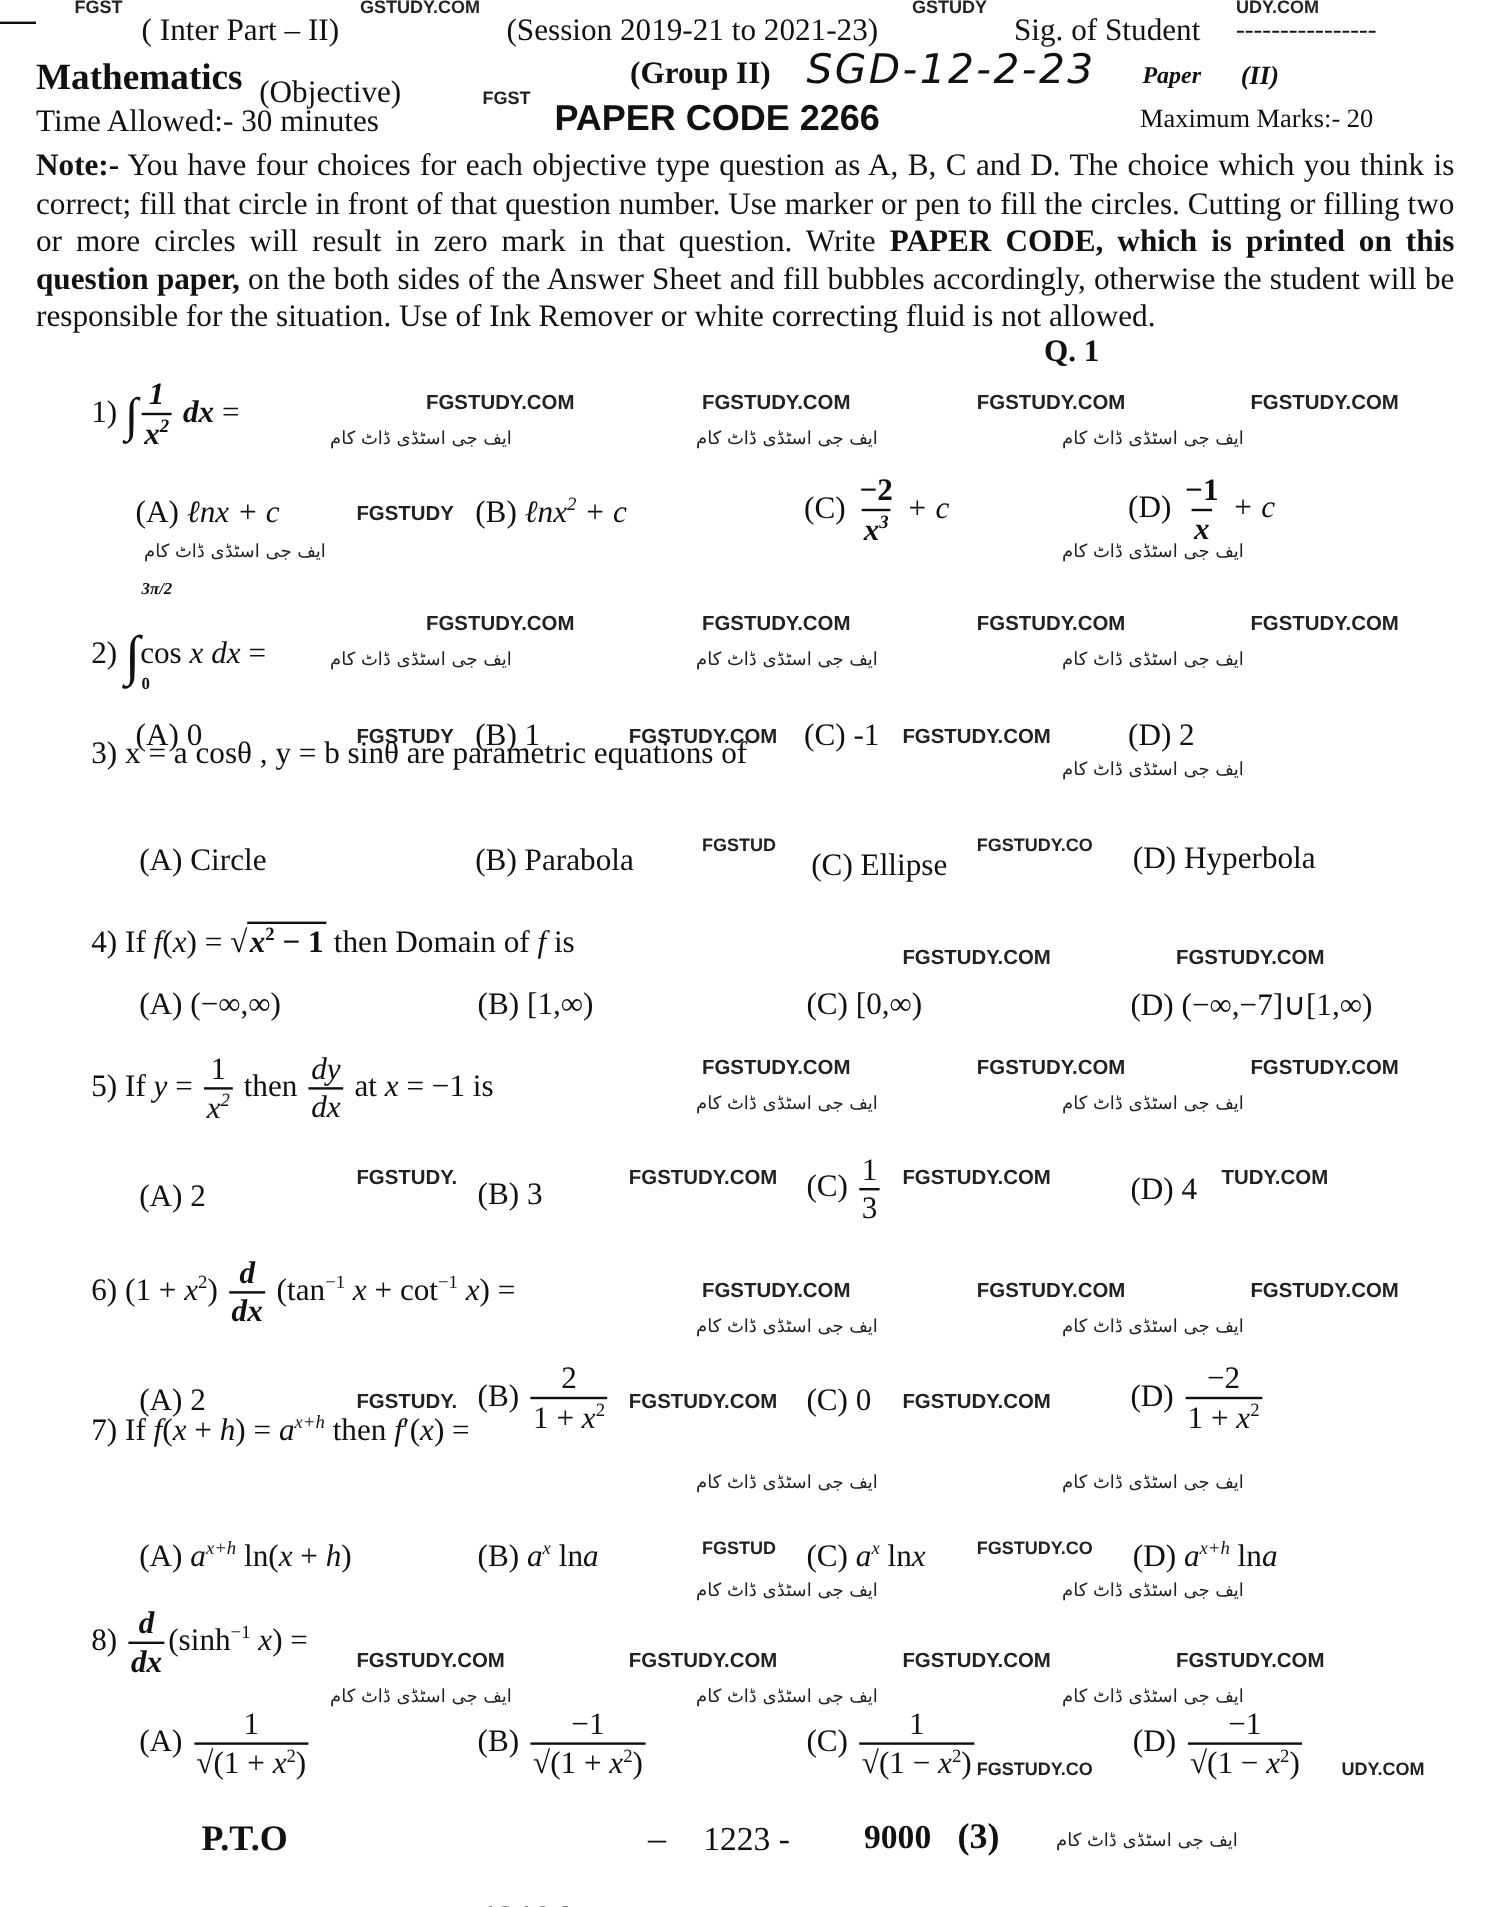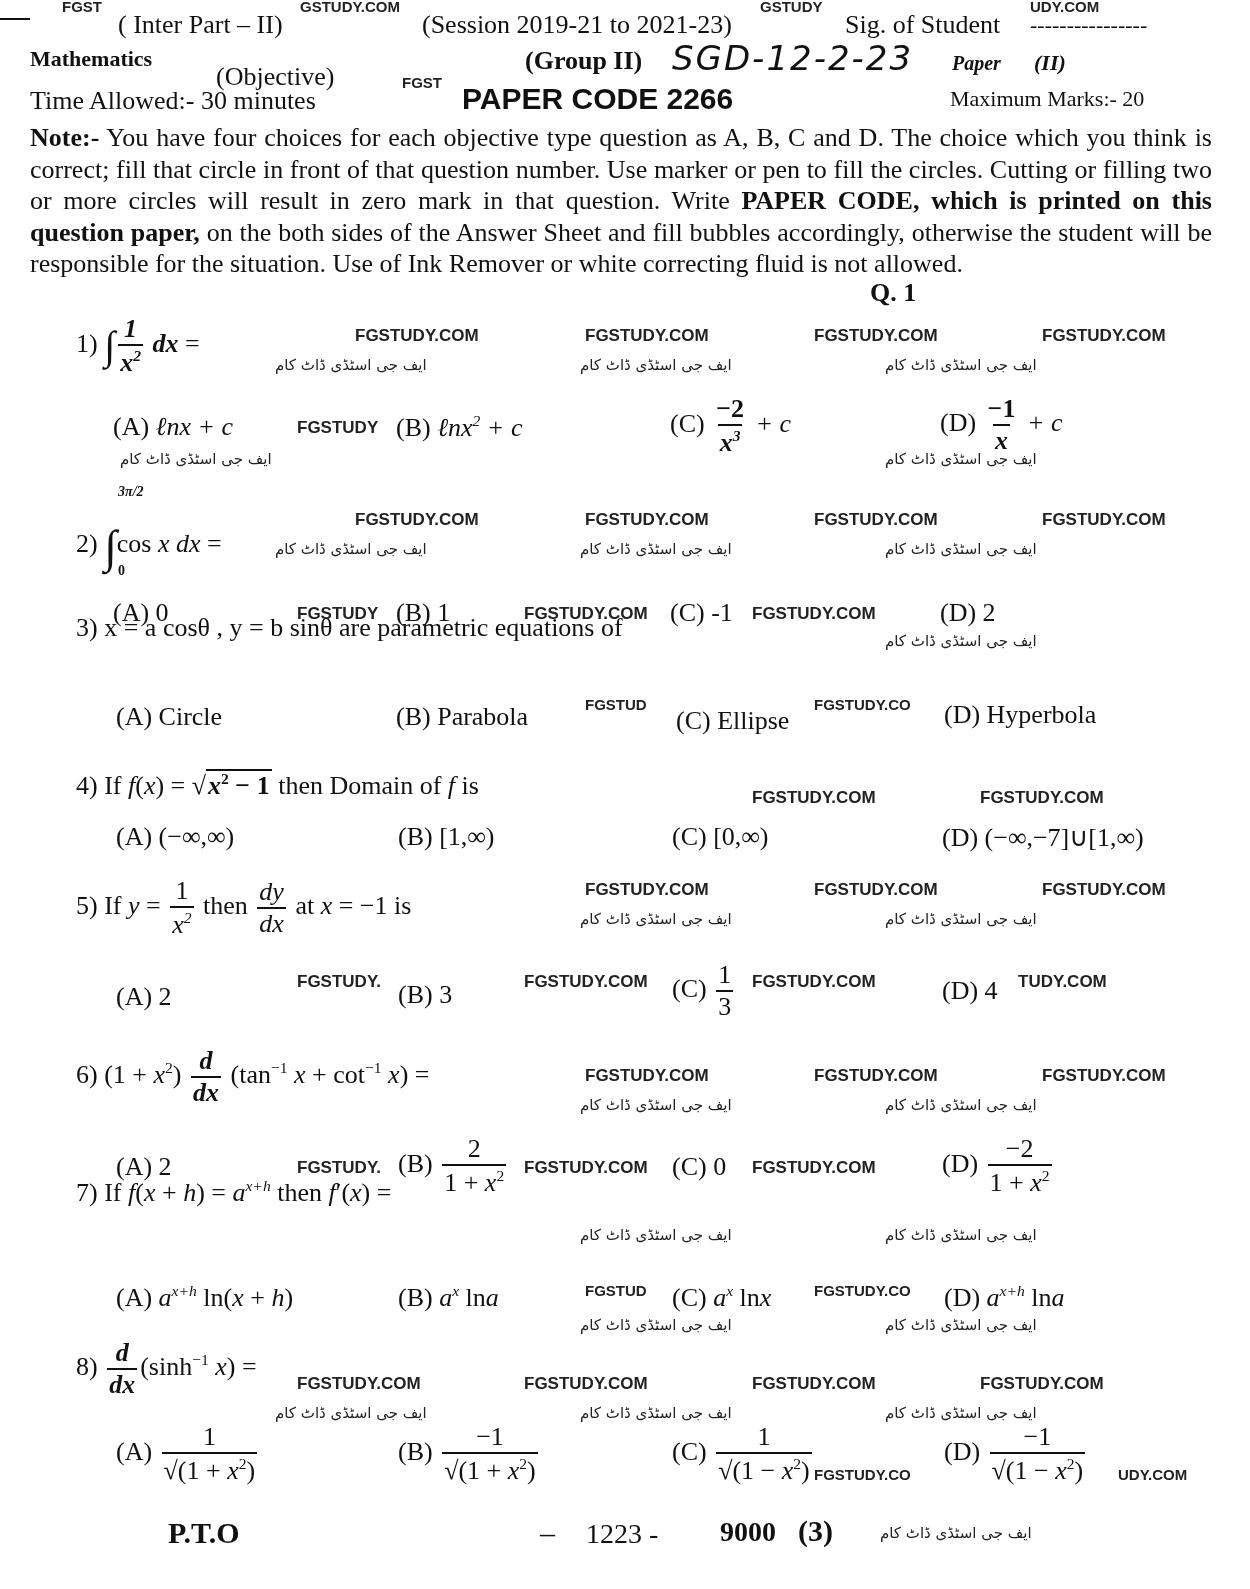--- a/index.html
+++ b/index.html
@@ -29,21 +29,21 @@
 <div class="abs wm" style="left:300px;top:-2px;font-size:15px;">GSTUDY.COM</div>
 <div class="abs wm" style="left:760px;top:-2px;font-size:15px;">GSTUDY</div>
 <div class="abs wm" style="left:1030px;top:-2px;font-size:15px;">UDY.COM</div>
 <div class="abs" style="left:0;top:18px;width:30px;height:2px;background:#111;"></div>
 
 <div class="abs serif" style="left:118px;top:10px;font-size:26px;">( Inter Part – II)</div>
 <div class="abs serif" style="left:422px;top:10px;font-size:26px;">(Session 2019-21 to 2021-23)</div>
 <div class="abs serif" style="left:845px;top:10px;font-size:26px;">Sig. of Student</div>
 <div class="abs serif" style="left:1030px;top:12px;font-size:22px;">----------------</div>
 
-<div class="abs serif b" style="left:30px;top:46px;font-size:22px;">Mathematics</div>
+<div class="abs serif b" style="left:30px;top:46px;font-size:31px;">Mathematics</div>
 <div class="abs serif" style="left:196px;top:62px;font-size:26px;margin-left:20px;">(Objective)</div>
 <div class="abs serif b" style="left:525px;top:46px;font-size:26px;">(Group II)</div>
 <div class="abs hand" style="left:672px;top:38px;">SGD-12-2-23</div>
 <div class="abs serif b i" style="left:952px;top:52px;font-size:20px;">Paper</div>
 <div class="abs serif b i" style="left:1034px;top:50px;font-size:22px;">(II)</div>
 
 <div class="abs serif" style="left:30px;top:86px;font-size:26px;">Time Allowed:- 30 minutes</div>
 <div class="abs wm" style="left:402px;top:74px;font-size:15px;">FGST</div>
 <div class="abs sans b" style="left:462px;top:82px;font-size:30px;">PAPER CODE 2266</div>
 <div class="abs serif" style="left:950px;top:86px;font-size:22px;">Maximum Marks:- 20</div>

